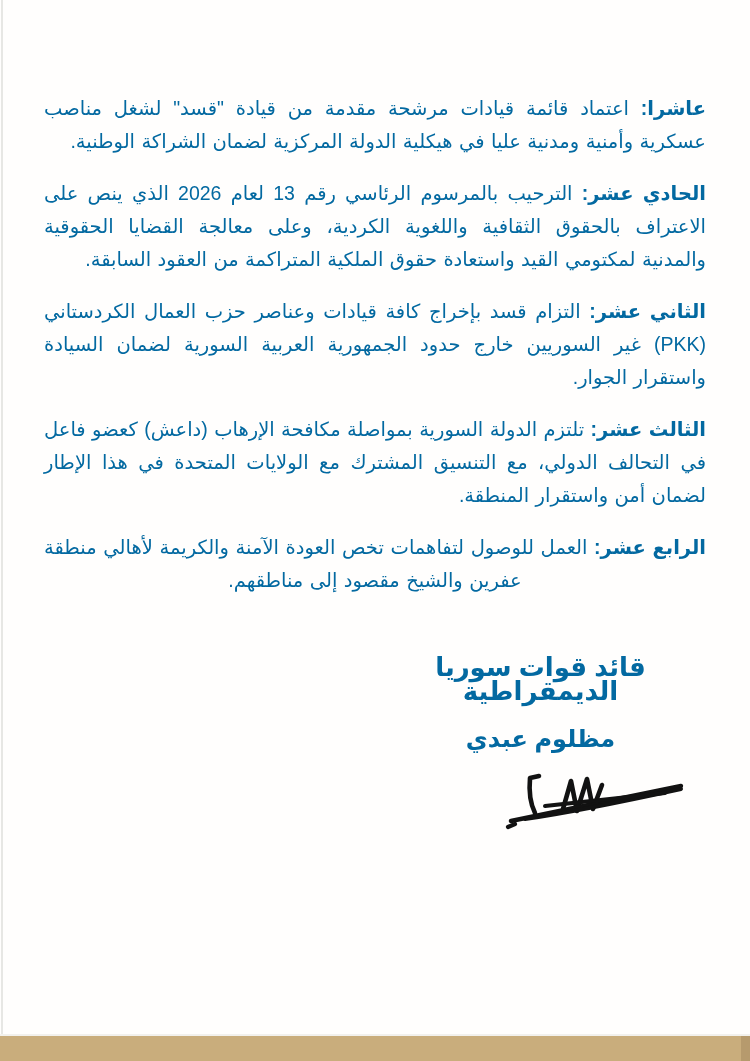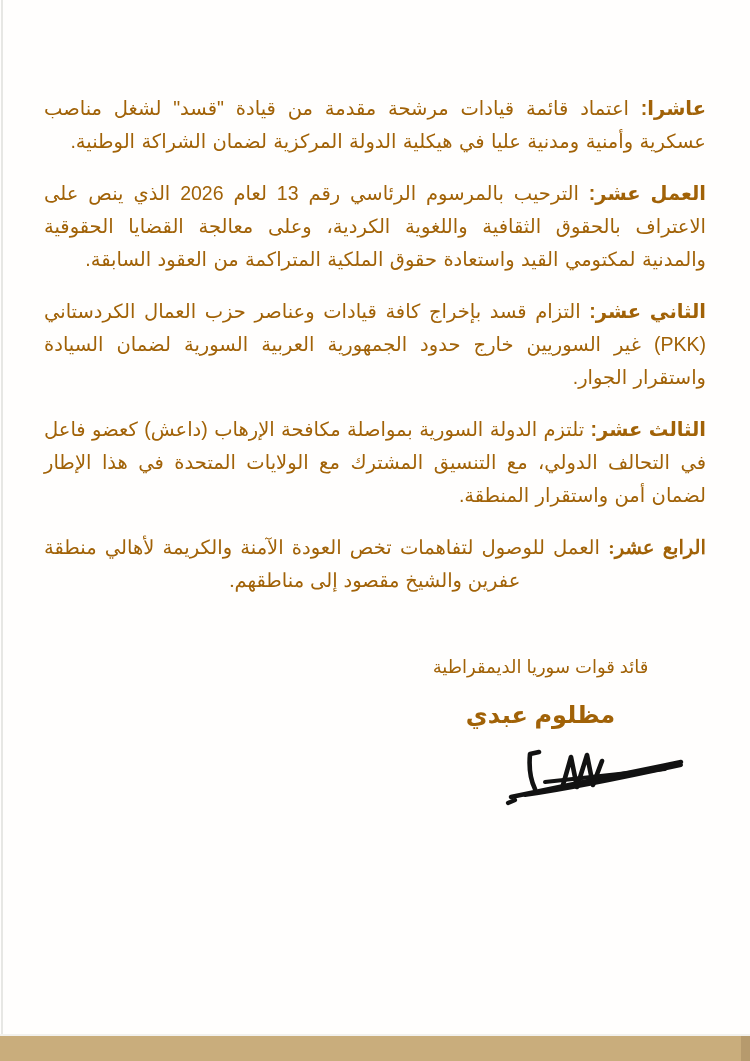--- a/index.html
+++ b/index.html
@@ -12,41 +12,41 @@
     position:relative;width:750px;height:1061px;background:#fffefd;
     direction:rtl;
   }
   .page-edge-line{
     position:absolute;top:0;left:1px;width:2px;height:1036px;
     background:#e7e7e4;
   }
   .content{
     position:absolute;top:0;right:0;left:0;
     padding:92px 44px 0 44px;
-    color:#a16207;
+    color:#0369a1;
   }
   .para{
     font-size:19.5px;line-height:33px;
     text-align:justify;text-align-last:right;
     margin:0 0 19px 0;
     word-spacing:1px;
   }
-  .para.center-last{text-align-last:center;font-family:Liberation Serif, serif;}
+  .para.center-last{text-align-last:center;}
   .para .lead{font-weight:700;}
   .sig-row{
     display:flex;flex-direction:row;
     margin-top:58px;
   }
   .sig-col{
     width:50%;
     display:flex;flex-direction:column;align-items:center;
     text-align:center;
   }
   .sig-title{
-    font-size:18px;font-weight:400;line-height:24px;
+    font-size:26px;font-weight:700;line-height:24px;
   }
   .sig-name{
     font-size:24px;font-weight:700;margin-top:22px;
   }
   .sig-image{margin-top:12px;}
   .sig-image.president{transform:translateX(-22px);}
   .sig-image.commander{transform:translateX(55px);margin-top:16px;}
   .footer-band{
     position:absolute;left:0;bottom:0;width:750px;height:25px;
     background:linear-gradient(to left,#b69a6d 0px,#b69a6d 9px,#c9ad7c 9px);
@@ -59,21 +59,21 @@
 
 <div class="page">
   <div class="content">
 
     <p class="para">
       <span class="lead">عاشرا:</span>
       <span>اعتماد قائمة قيادات مرشحة مقدمة من قيادة "قسد" لشغل مناصب عسكرية وأمنية ومدنية عليا في هيكلية الدولة المركزية لضمان الشراكة الوطنية.</span>
     </p>
 
     <p class="para">
-      <span class="lead">العمل عشر:</span>
+      <span class="lead">الحادي عشر:</span>
       <span>الترحيب بالمرسوم الرئاسي رقم 13 لعام 2026 الذي ينص على الاعتراف بالحقوق الثقافية واللغوية الكردية، وعلى معالجة القضايا الحقوقية والمدنية لمكتومي القيد واستعادة حقوق الملكية المتراكمة من العقود السابقة.</span>
     </p>
 
     <p class="para">
       <span class="lead">الثاني عشر:</span>
       <span>التزام قسد بإخراج كافة قيادات وعناصر حزب العمال الكردستاني (PKK) غير السوريين خارج حدود الجمهورية العربية السورية لضمان السيادة واستقرار الجوار.</span>
     </p>
 
     <p class="para">
       <span class="lead">الثالث عشر:</span>

